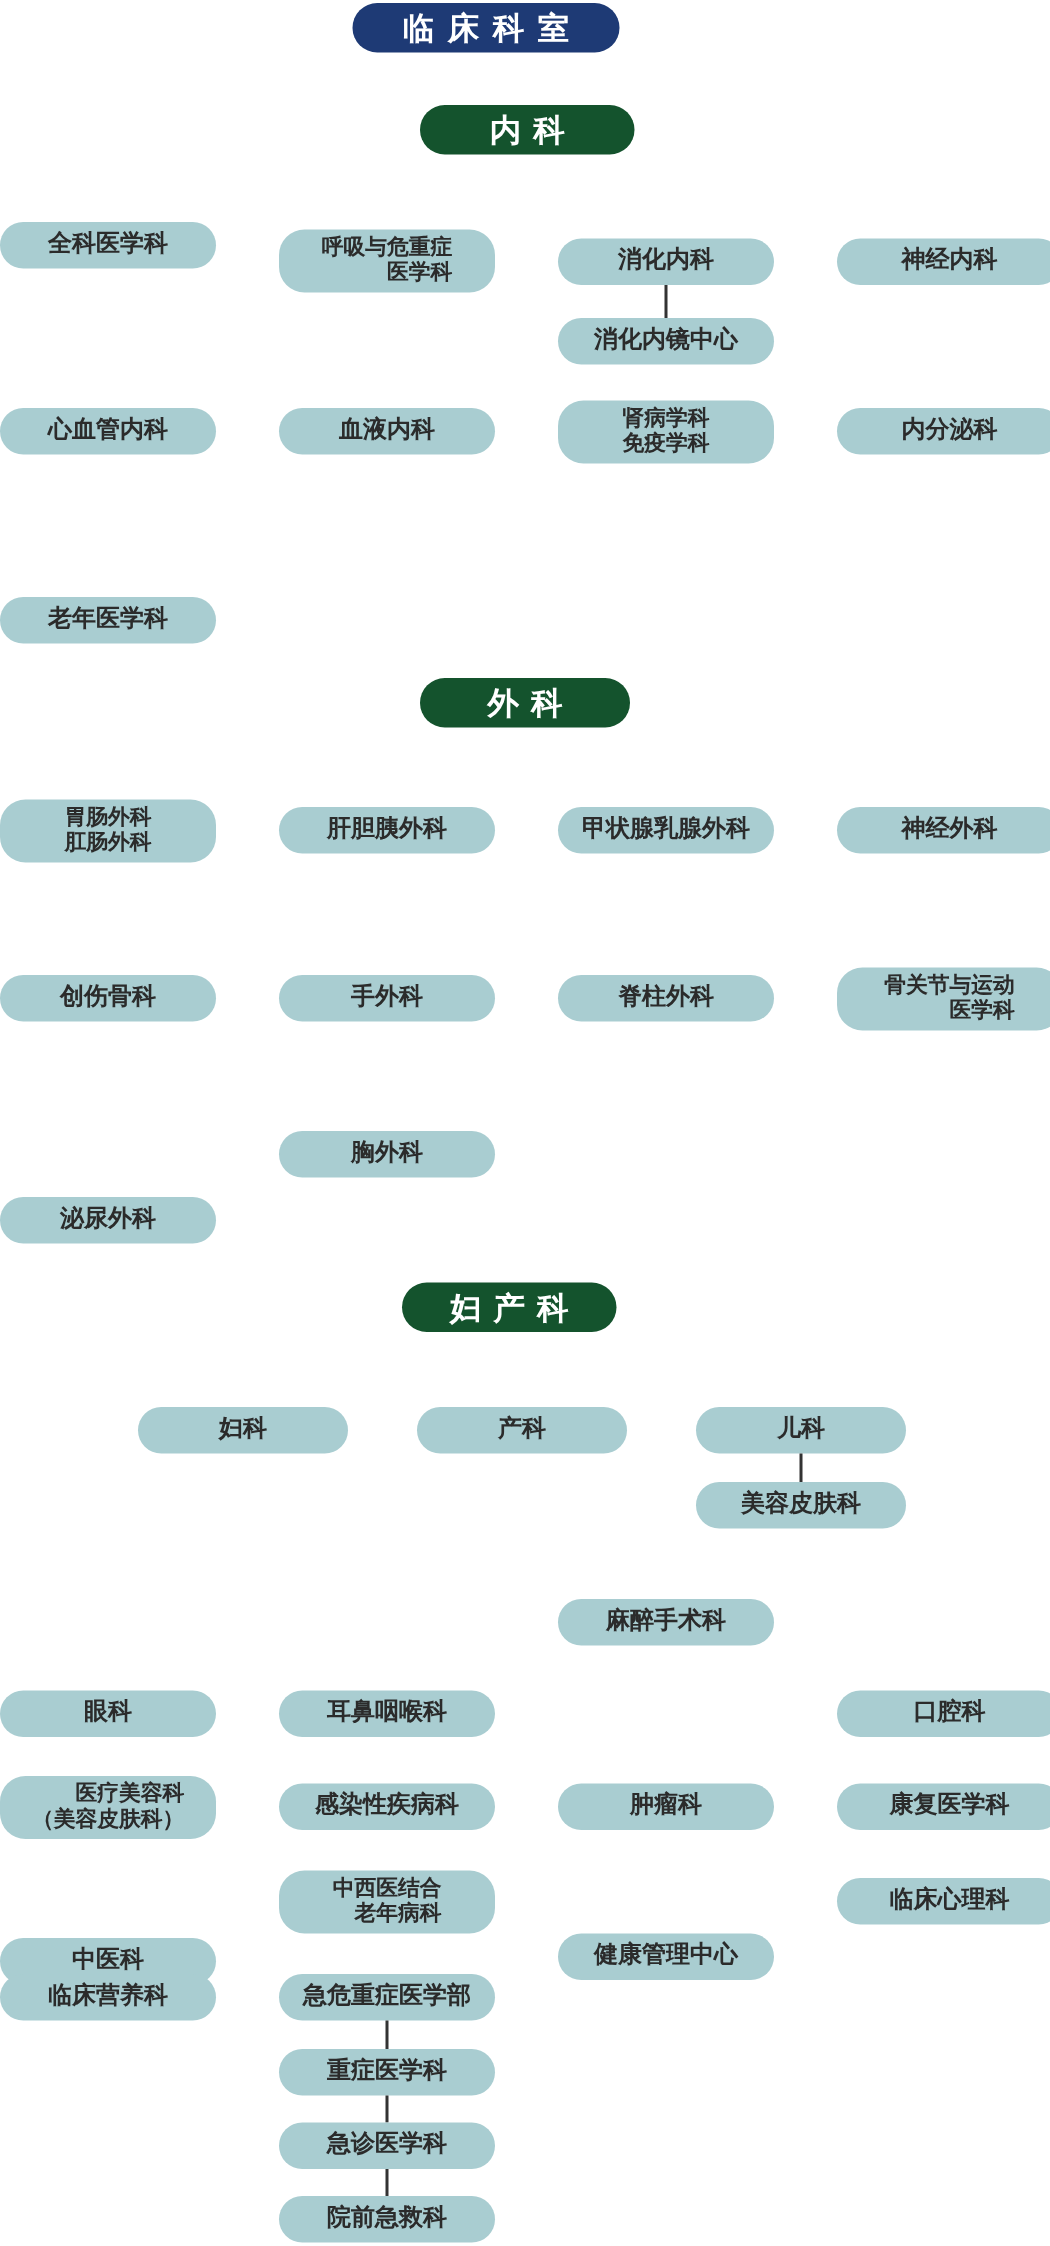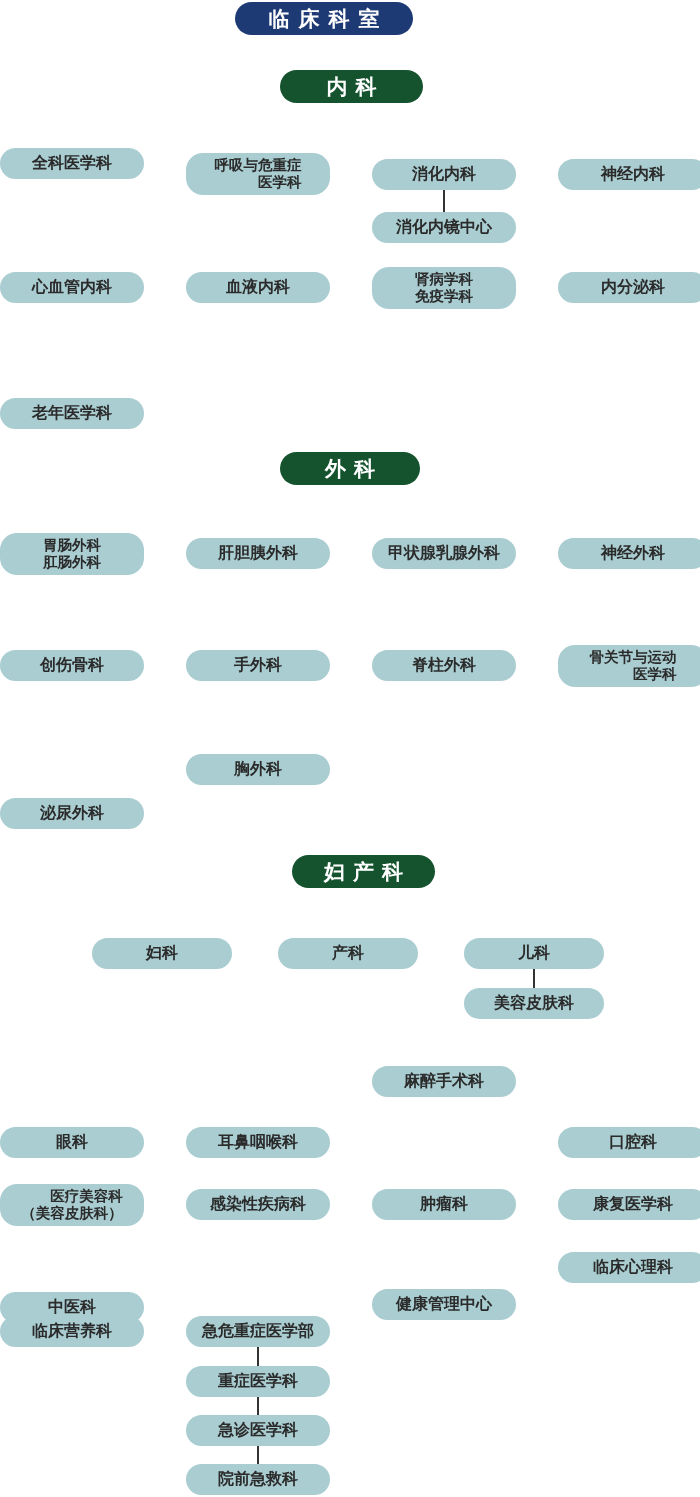--- a/index.html
+++ b/index.html
@@ -88,41 +88,43 @@
 
   <div class="pill c1 h31" style="top:650px;">创伤骨科</div>
   <div class="pill c2 h31" style="top:650px;">手外科</div>
   <div class="pill c3 h31" style="top:650px;">脊柱外科</div>
   <div class="pill c4 h42 two-line" style="top:645px;">骨关节与运动
 医学科</div>
 
   <div class="pill c1 h31" style="top:798px;">泌尿外科</div>
   <div class="pill c2 h31" style="top:754px;">胸外科</div>
 
-  <div class="hdr hdr-section" style="left:292px;top:855px;width:143px;height:33px;text-align:center;">妇产科</div>
+  <div class="hdr hdr-section" style="left:268px;top:855px;width:143px;height:33px;text-align:center;">妇产科</div>
 
   <div class="pill h31" style="left:92px;top:938px;width:140px;">妇科</div>
   <div class="pill h31" style="left:278px;top:938px;width:140px;">产科</div>
   <div class="pill h31" style="left:464px;top:938px;width:140px;">儿科</div>
 
   <div class="vline" style="left:533px;top:969px;height:19px;"></div>
   <div class="pill h31" style="left:464px;top:988px;width:140px;">美容皮肤科</div>
 
   <div class="pill c1 h31" style="top:1127px;">眼科</div>
   <div class="pill c2 h31" style="top:1127px;">耳鼻咽喉科</div>
   <div class="pill c3 h31" style="top:1066px;">麻醉手术科</div>
   <div class="pill c4 h31" style="top:1127px;">口腔科</div>
 
   <div class="pill c1 h42 two-line" style="top:1184px;">医疗美容科
 （美容皮肤科）</div>
   <div class="pill c2 h31" style="top:1189px;">感染性疾病科</div>
   <div class="pill c3 h31" style="top:1189px;">肿瘤科</div>
   <div class="pill c4 h31" style="top:1189px;">康复医学科</div>
 
   <div class="pill c1 h31" style="top:1252px;margin-top:40px;">中医科</div>
+  <div class="pill c2 h42 two-line" style="top:1247px;">中西医结合
+老年病科</div>
   <div class="pill c3 h31" style="top:1252px;margin-top:37px;">健康管理中心</div>
   <div class="pill c4 h31" style="top:1252px;">临床心理科</div>
 
   <div class="pill c1 h31" style="top:1316px;">临床营养科</div>
   <div class="pill c2 h31" style="top:1316px;">急危重症医学部</div>
 
   <div class="vline" style="left:257px;top:1347px;height:19px;"></div>
   <div class="pill c2 h31" style="top:1366px;">重症医学科</div>
 
   <div class="vline" style="left:257px;top:1397px;height:18px;"></div>

